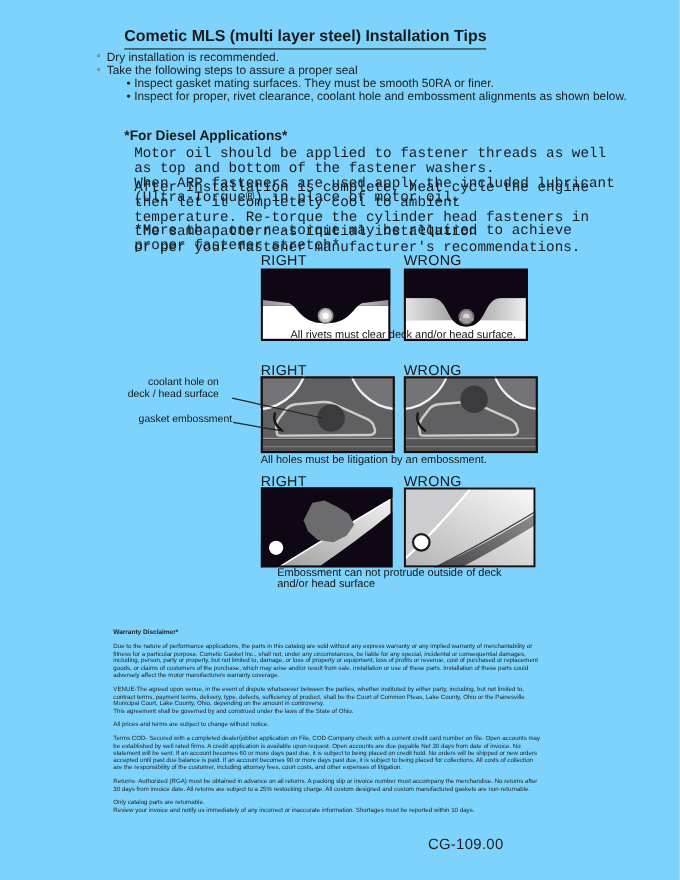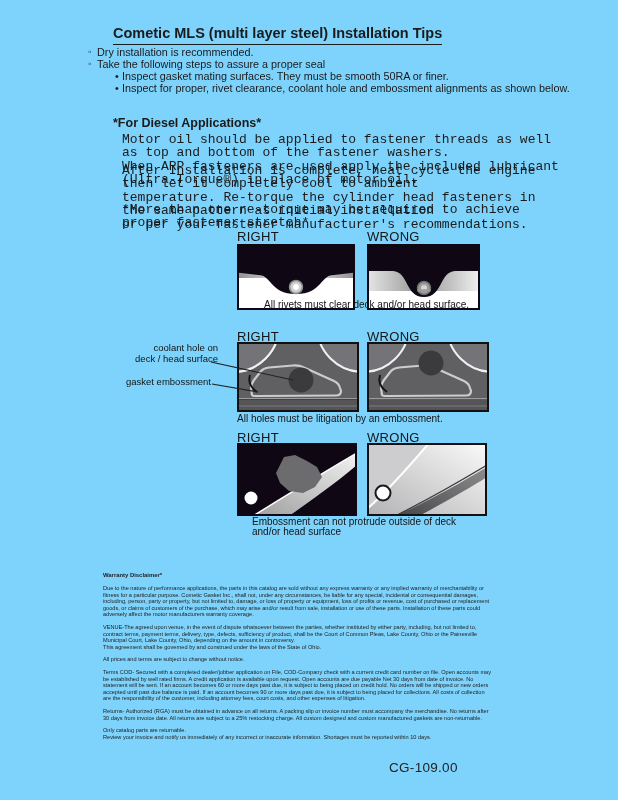--- a/index.html
+++ b/index.html
@@ -95,21 +95,21 @@
     <circle cx="57" cy="44" r="3" fill="#d6d6d6"></circle>
     <rect x="50.5" y="45.3" width="13" height="2.2" fill="#9d9d9d"></rect>
     <rect x="1" y="1" width="111" height="64" fill="none" stroke="#0f0713" stroke-width="2"></rect>
   </svg>
 
   <div class="abs caption" style="left:237px;top:300px;margin-left:27px;">All rivets must clear deck and/or head surface.</div>
 
   <div class="abs rw-label" style="left:237px;top:331px;width:122px;">RIGHT</div>
   <div class="abs rw-label" style="left:367px;top:331px;width:122px;">WRONG</div>
 
-  <div class="abs ann" style="left:108px;top:343px;width:110px;">coolant hole on
+  <div class="abs ann" style="left:89px;top:343px;width:110px;">coolant hole on
 deck / head surface</div>
   <div class="abs ann" style="left:100px;top:377px;width:111px;">gasket embossment</div>
 
   <svg class="abs leader" style="left:205px;top:355px;" width="100" height="45" viewBox="0 0 100 45">
     <line x1="6" y1="7" x2="88" y2="25" stroke="#222" stroke-width="1.1"></line>
     <line x1="7" y1="29" x2="53" y2="37" stroke="#222" stroke-width="1.1"></line>
   </svg>
 
   <svg class="abs panel" style="left:237px;top:342px;" width="122" height="70" viewBox="0 0 122 70">
     <rect width="122" height="70" fill="#606063"></rect>

